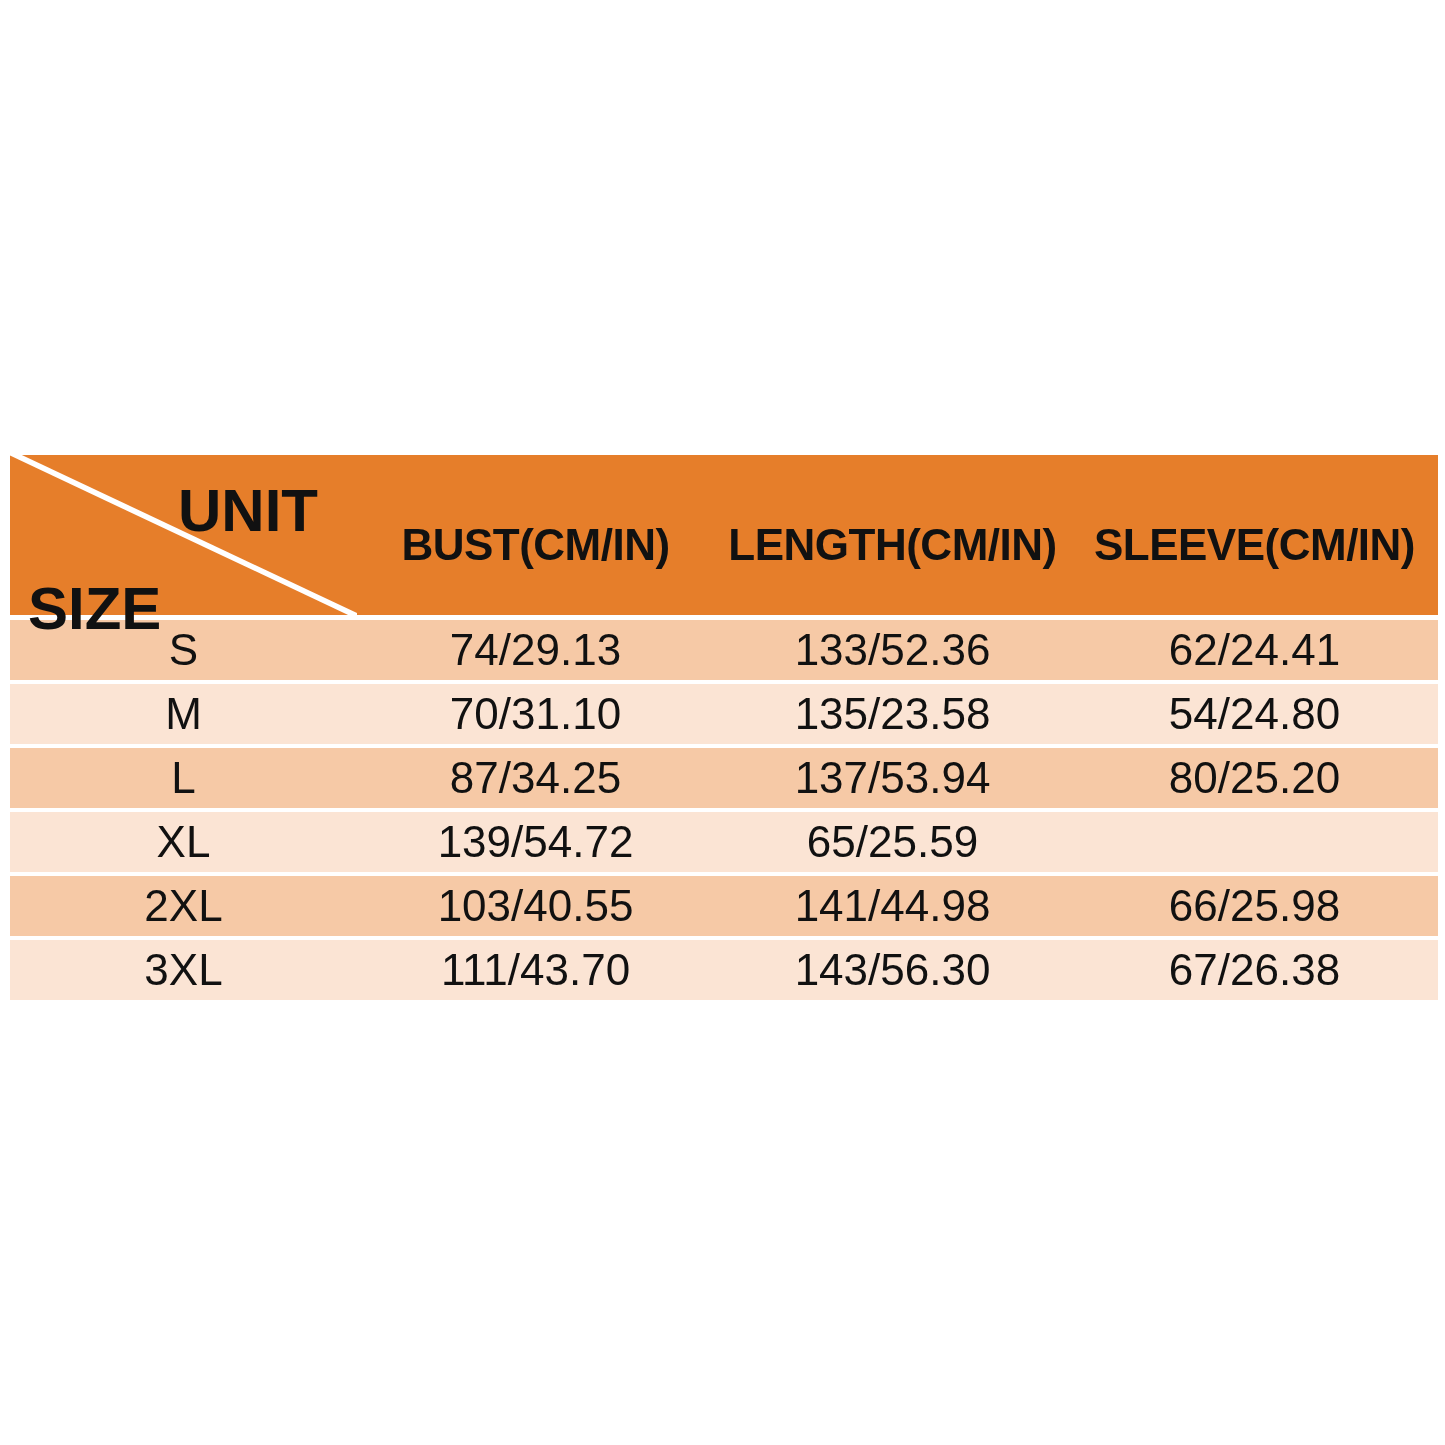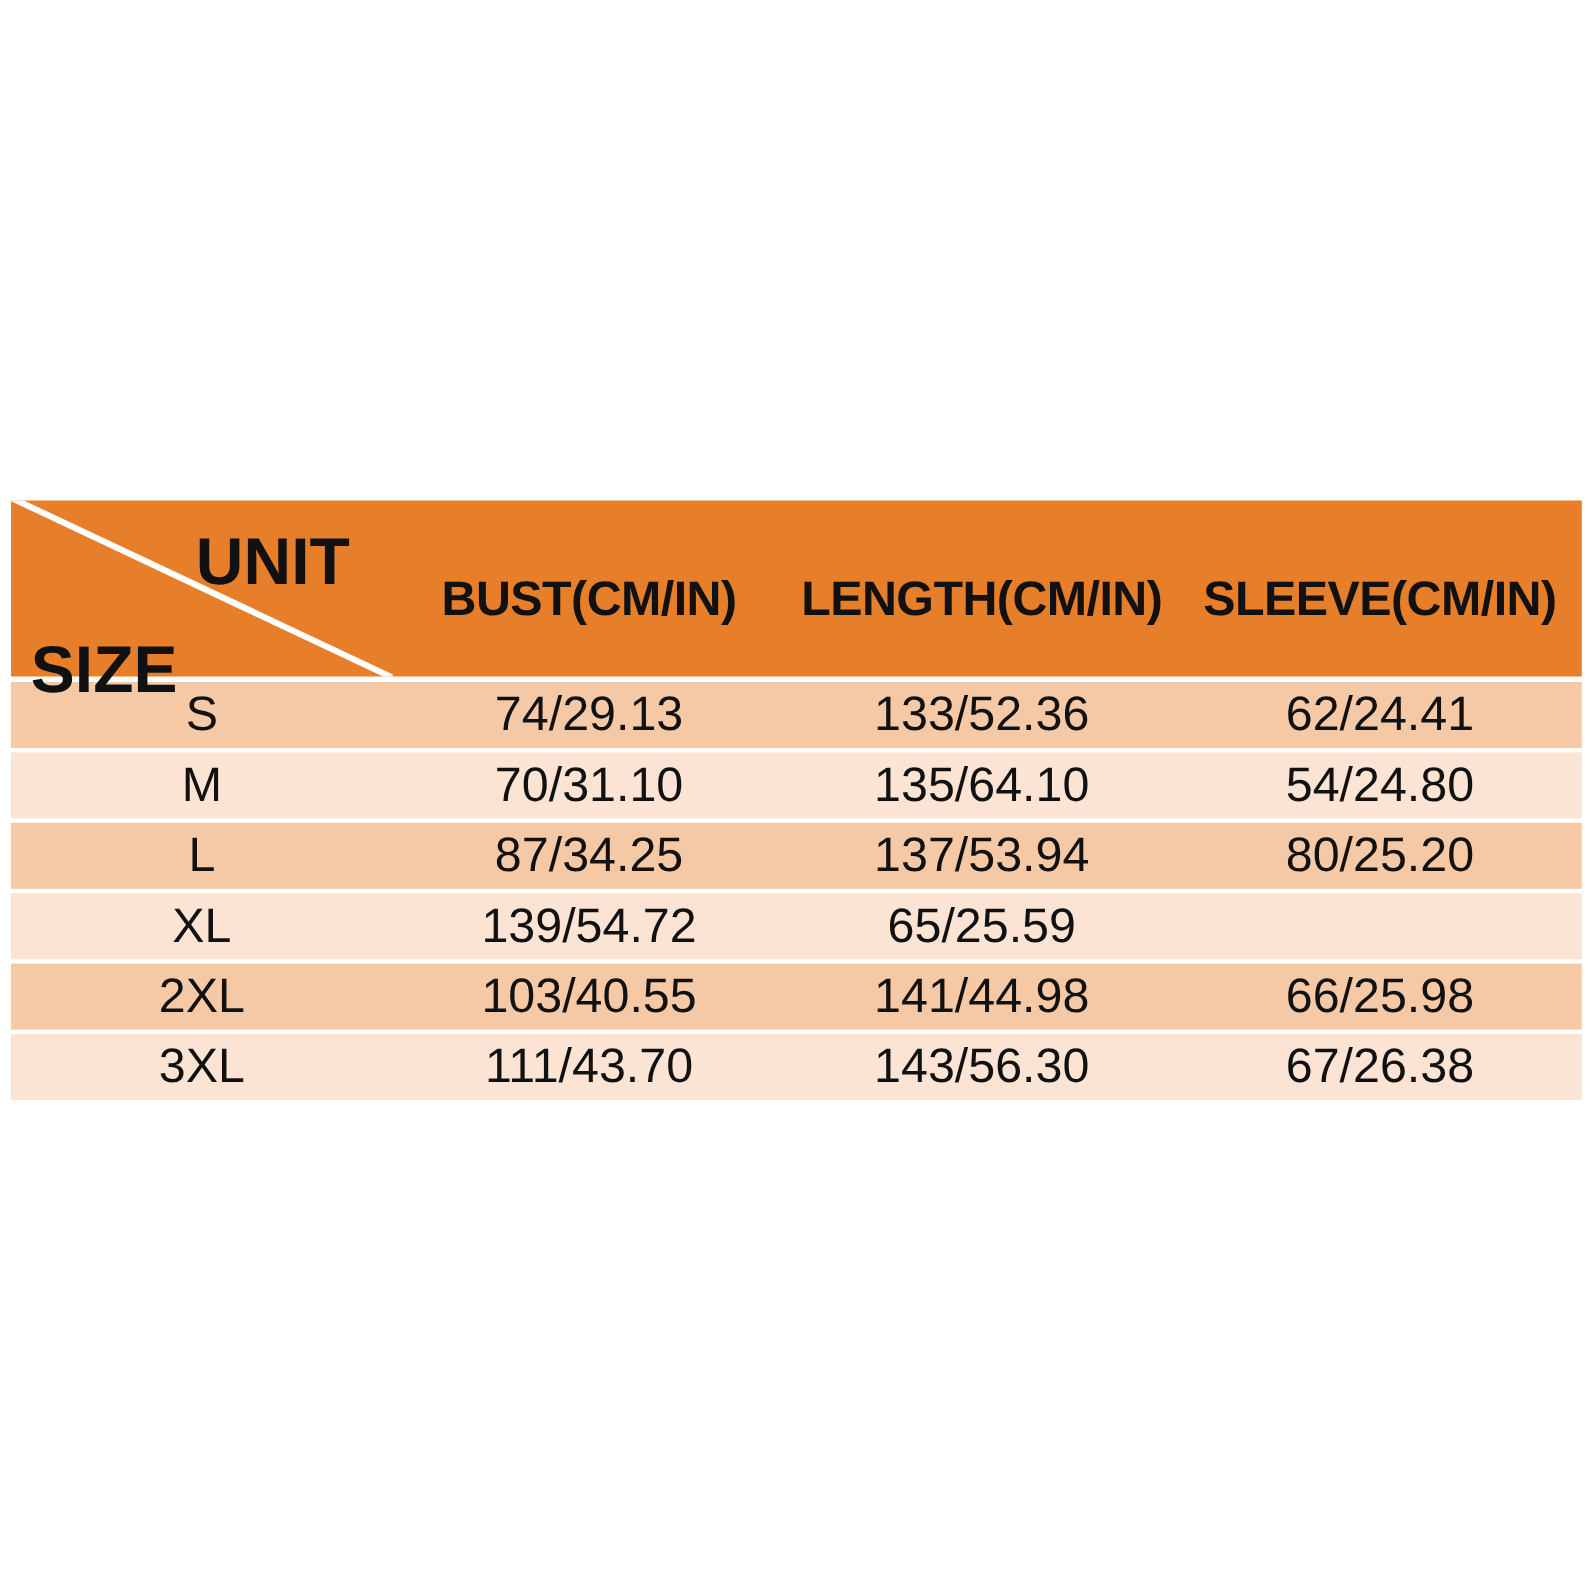--- a/index.html
+++ b/index.html
@@ -107,21 +107,21 @@
     <div class="data-row first dark">
       <div class="cell">S</div>
       <div class="cell">74/29.13</div>
       <div class="cell">133/52.36</div>
       <div class="cell">62/24.41</div>
     </div>
 
     <div class="data-row light">
       <div class="cell">M</div>
       <div class="cell">70/31.10</div>
-      <div class="cell">135/64.10</div>
+      <div class="cell">135/23.58</div>
       <div class="cell">54/24.80</div>
     </div>
 
     <div class="data-row dark">
       <div class="cell">L</div>
       <div class="cell">87/34.25</div>
       <div class="cell">137/53.94</div>
       <div class="cell">80/25.20</div>
     </div>
 

